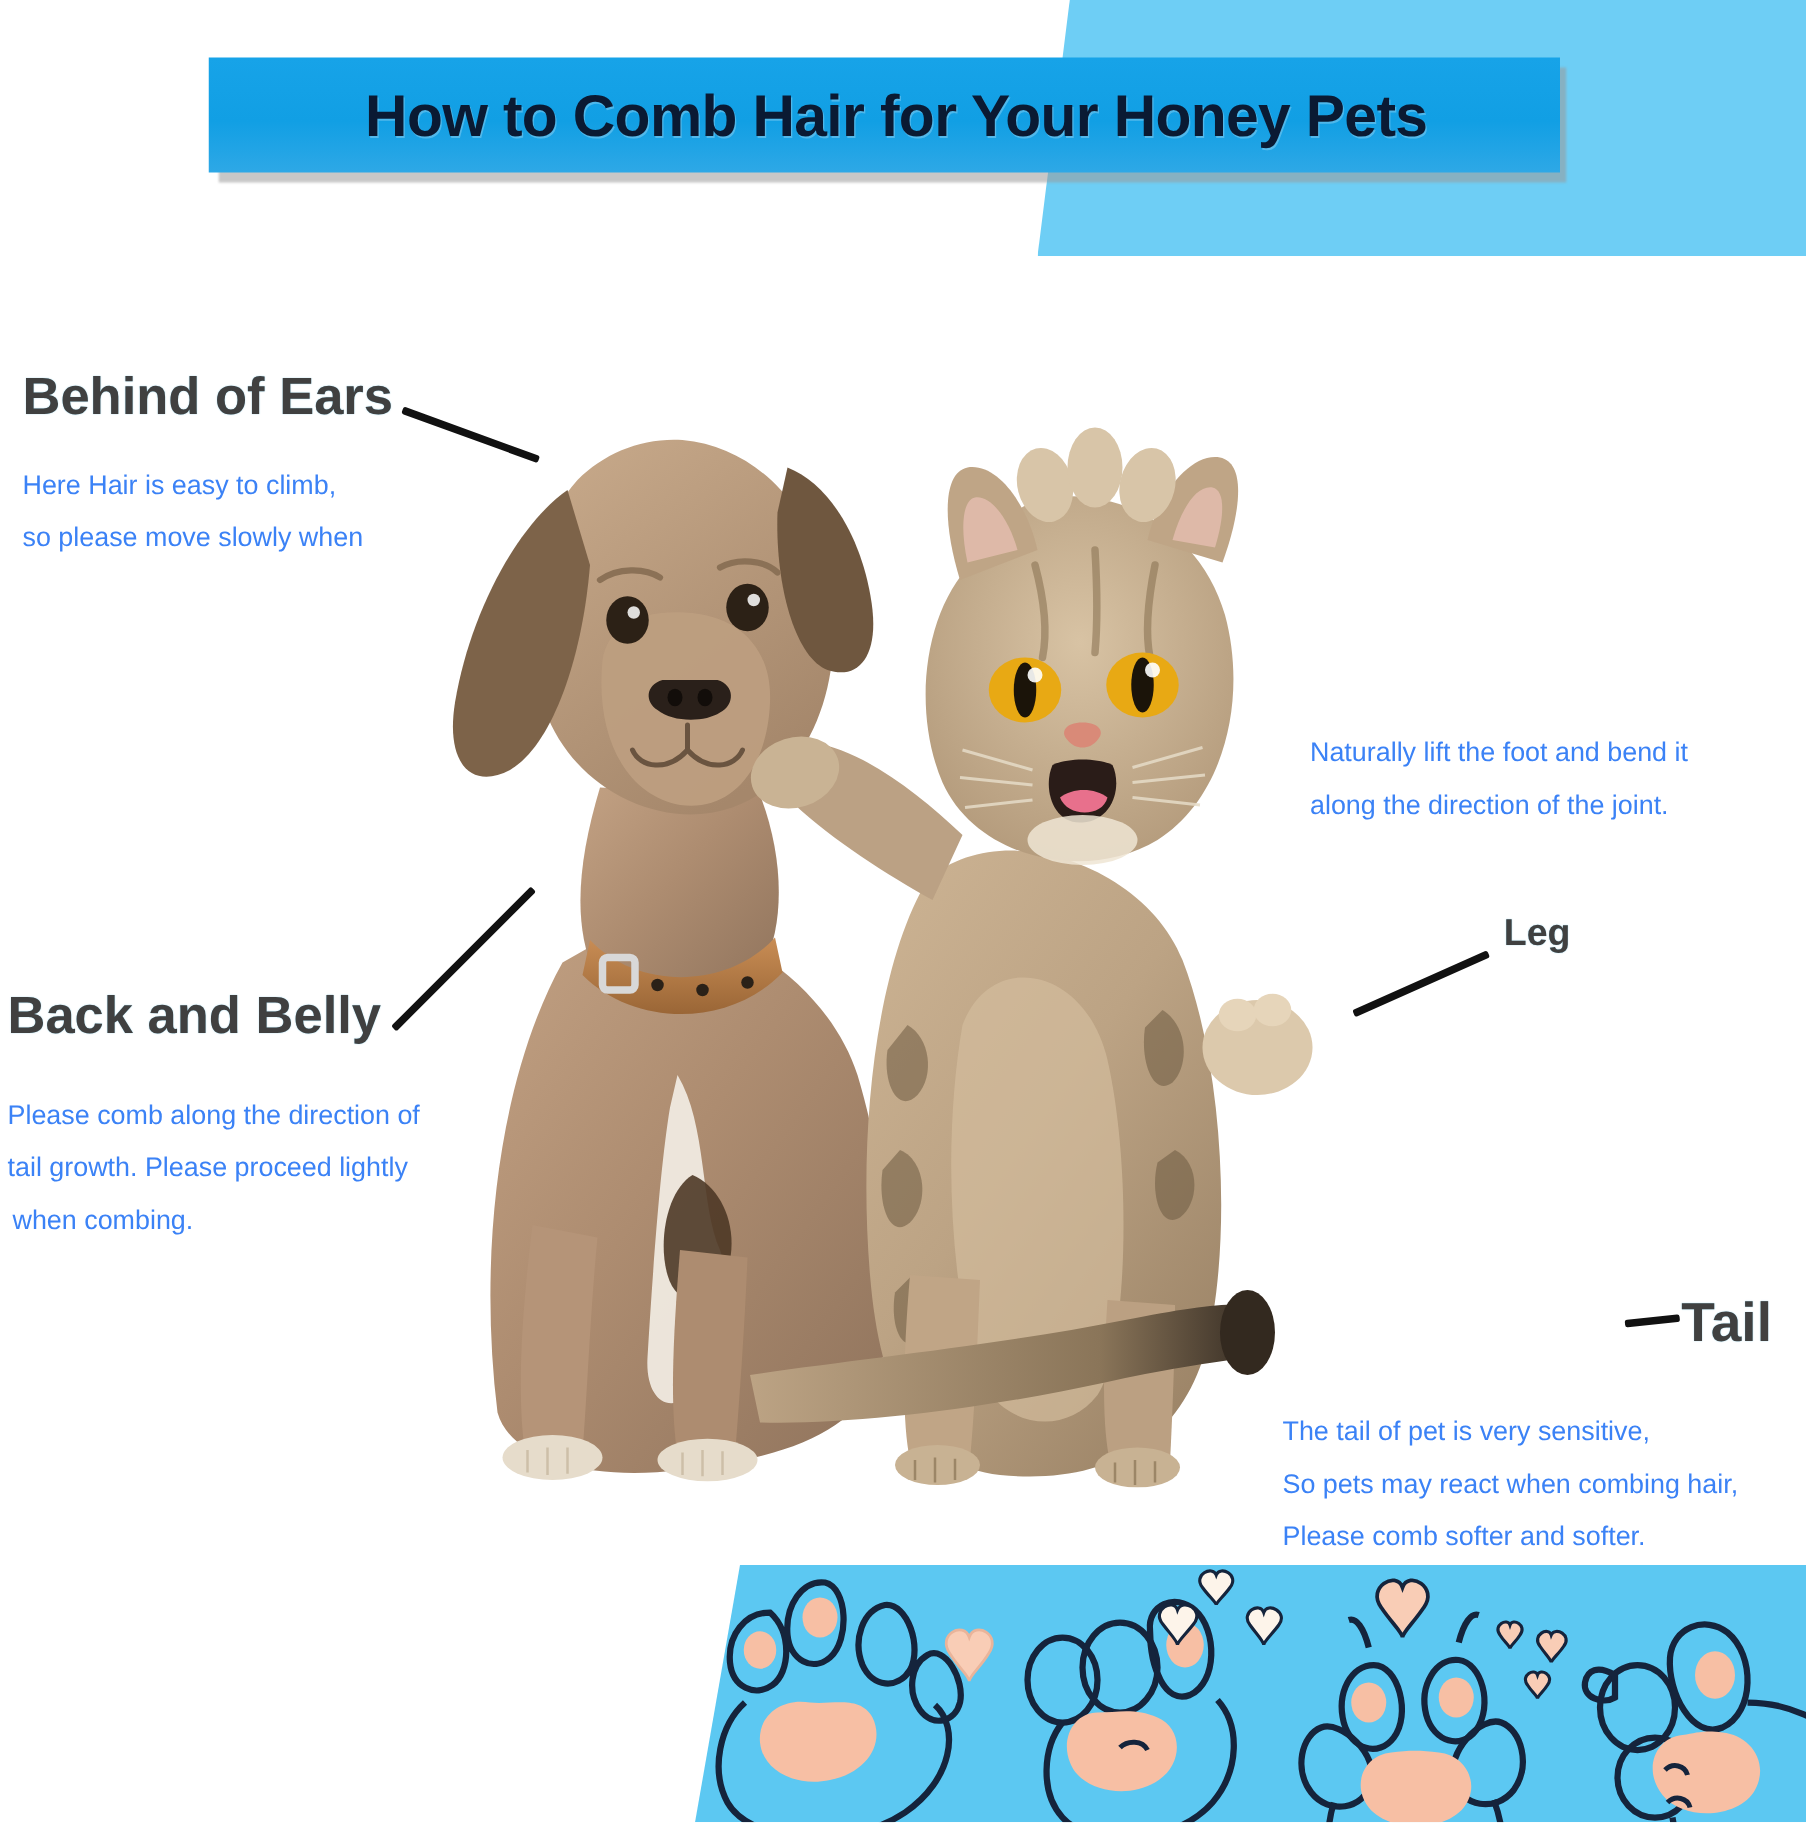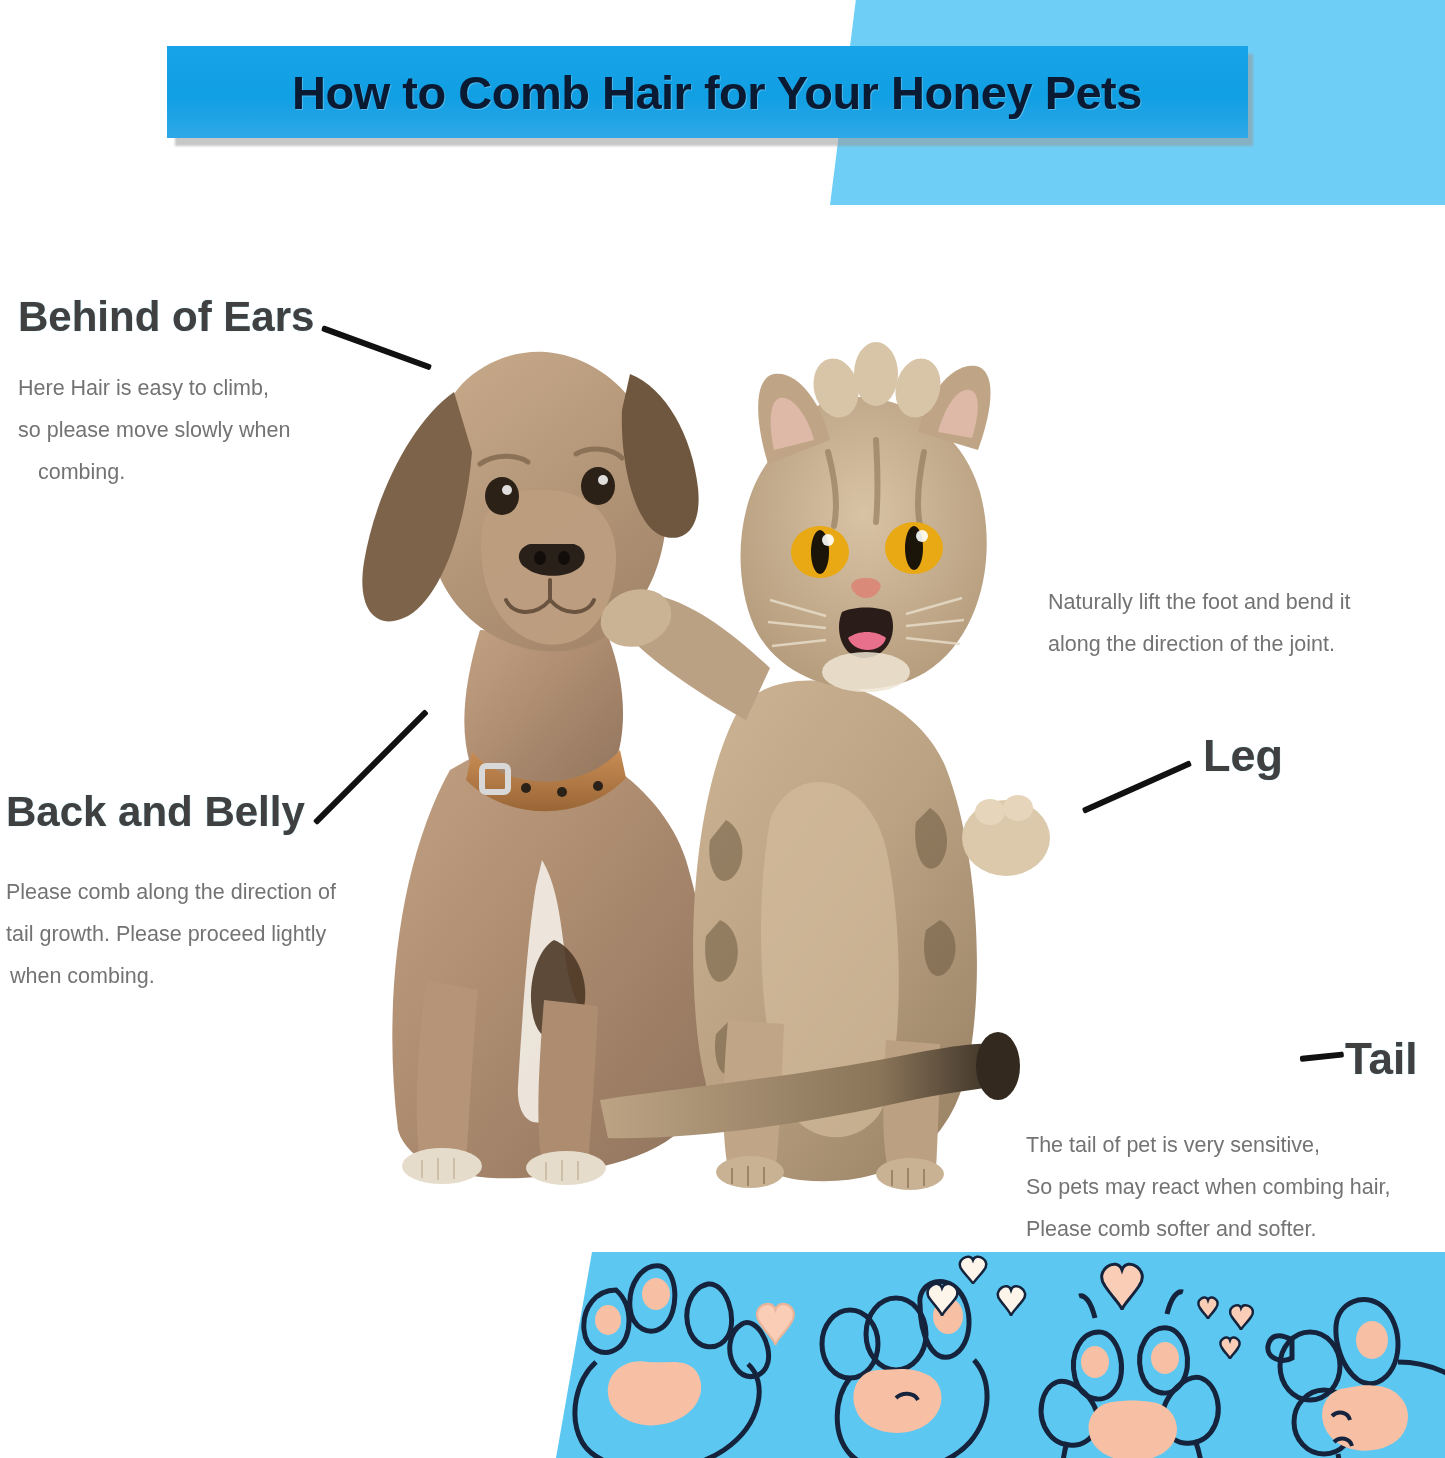--- a/index.html
+++ b/index.html
@@ -19,34 +19,34 @@
   #header-title{font-size:47px;font-weight:bold;color:#0A1A33;letter-spacing:-0.5px;
       white-space:nowrap;text-shadow:1px 1px 0 rgba(255,255,255,.25);margin-left:19px;}
 
   
   #photo-stage{position:absolute;left:330px;top:300px;width:740px;height:890px;}
   svg.artboard{position:absolute;left:0;top:0;}
 
   
   .callout-heading{position:absolute;color:#404040;font-weight:bold;white-space:nowrap;
       text-shadow:0 0 1px rgba(120,200,230,.9);}
-  .callout-body{position:absolute;color:#737373;font-size:21.5px;line-height:1.95;}
+  .callout-body{position:absolute;color:#3b82f6;font-size:21.5px;line-height:1.95;}
   .callout-body div{white-space:nowrap;}
 
   #lbl-behind-ears{left:18px;top:293px;font-size:42px;}
   #txt-behind-ears{left:18px;top:368px;}
   #txt-behind-ears div:nth-child(2){padding-left:0px;}
   #txt-behind-ears div:nth-child(3){padding-left:20px;}
 
   #lbl-back-belly{left:6px;top:788px;font-size:42px;}
   #txt-back-belly{left:6px;top:872px;}
   #txt-back-belly div:nth-child(3){padding-left:4px;}
 
   #txt-leg{left:1026px;top:582px;margin-left:22px;}
-  #lbl-leg{left:1203px;top:730px;font-size:45px;}
+  #lbl-leg{left:1203px;top:730px;font-size:30px;}
 
   #lbl-tail{left:1345px;top:1034px;font-size:44px;}
   #txt-tail{left:1026px;top:1125px;}
 
   
   .leader{position:absolute;background:#111;transform-origin:0 50%;border-radius:2px;}
 
   
   #bottom-strip{position:absolute;left:0;top:1252px;width:1445px;height:206px;overflow:hidden;}
 </style>
@@ -239,21 +239,20 @@
              L 1000 786 C 968 790, 928 796, 884 806 C 792 826, 684 840, 608 838 Z" fill="url(#tailG)" transform="translate(-330,0)"></path>
     <ellipse cx="668" cy="766" rx="22" ry="34" fill="#33291F"></ellipse>
   </g>
 </svg>
 </div>
 
 <div class="callout-heading" id="lbl-behind-ears">Behind of Ears</div>
 <div class="callout-body" id="txt-behind-ears">
   <div>Here Hair is easy to climb,</div>
   <div>so please move slowly when</div>
-  <div>combing.</div>
 </div>
 <div class="leader" style="left:322px;top:325px;width:116px;height:6px;transform:rotate(20deg);"></div>
 
 <div class="callout-heading" id="lbl-back-belly">Back and Belly</div>
 <div class="callout-body" id="txt-back-belly">
   <div>Please comb along the direction of</div>
   <div>tail growth. Please proceed lightly</div>
   <div>when combing.</div>
 </div>
 <div class="leader" style="left:315px;top:820px;width:158px;height:6px;transform:rotate(-45deg);"></div>

